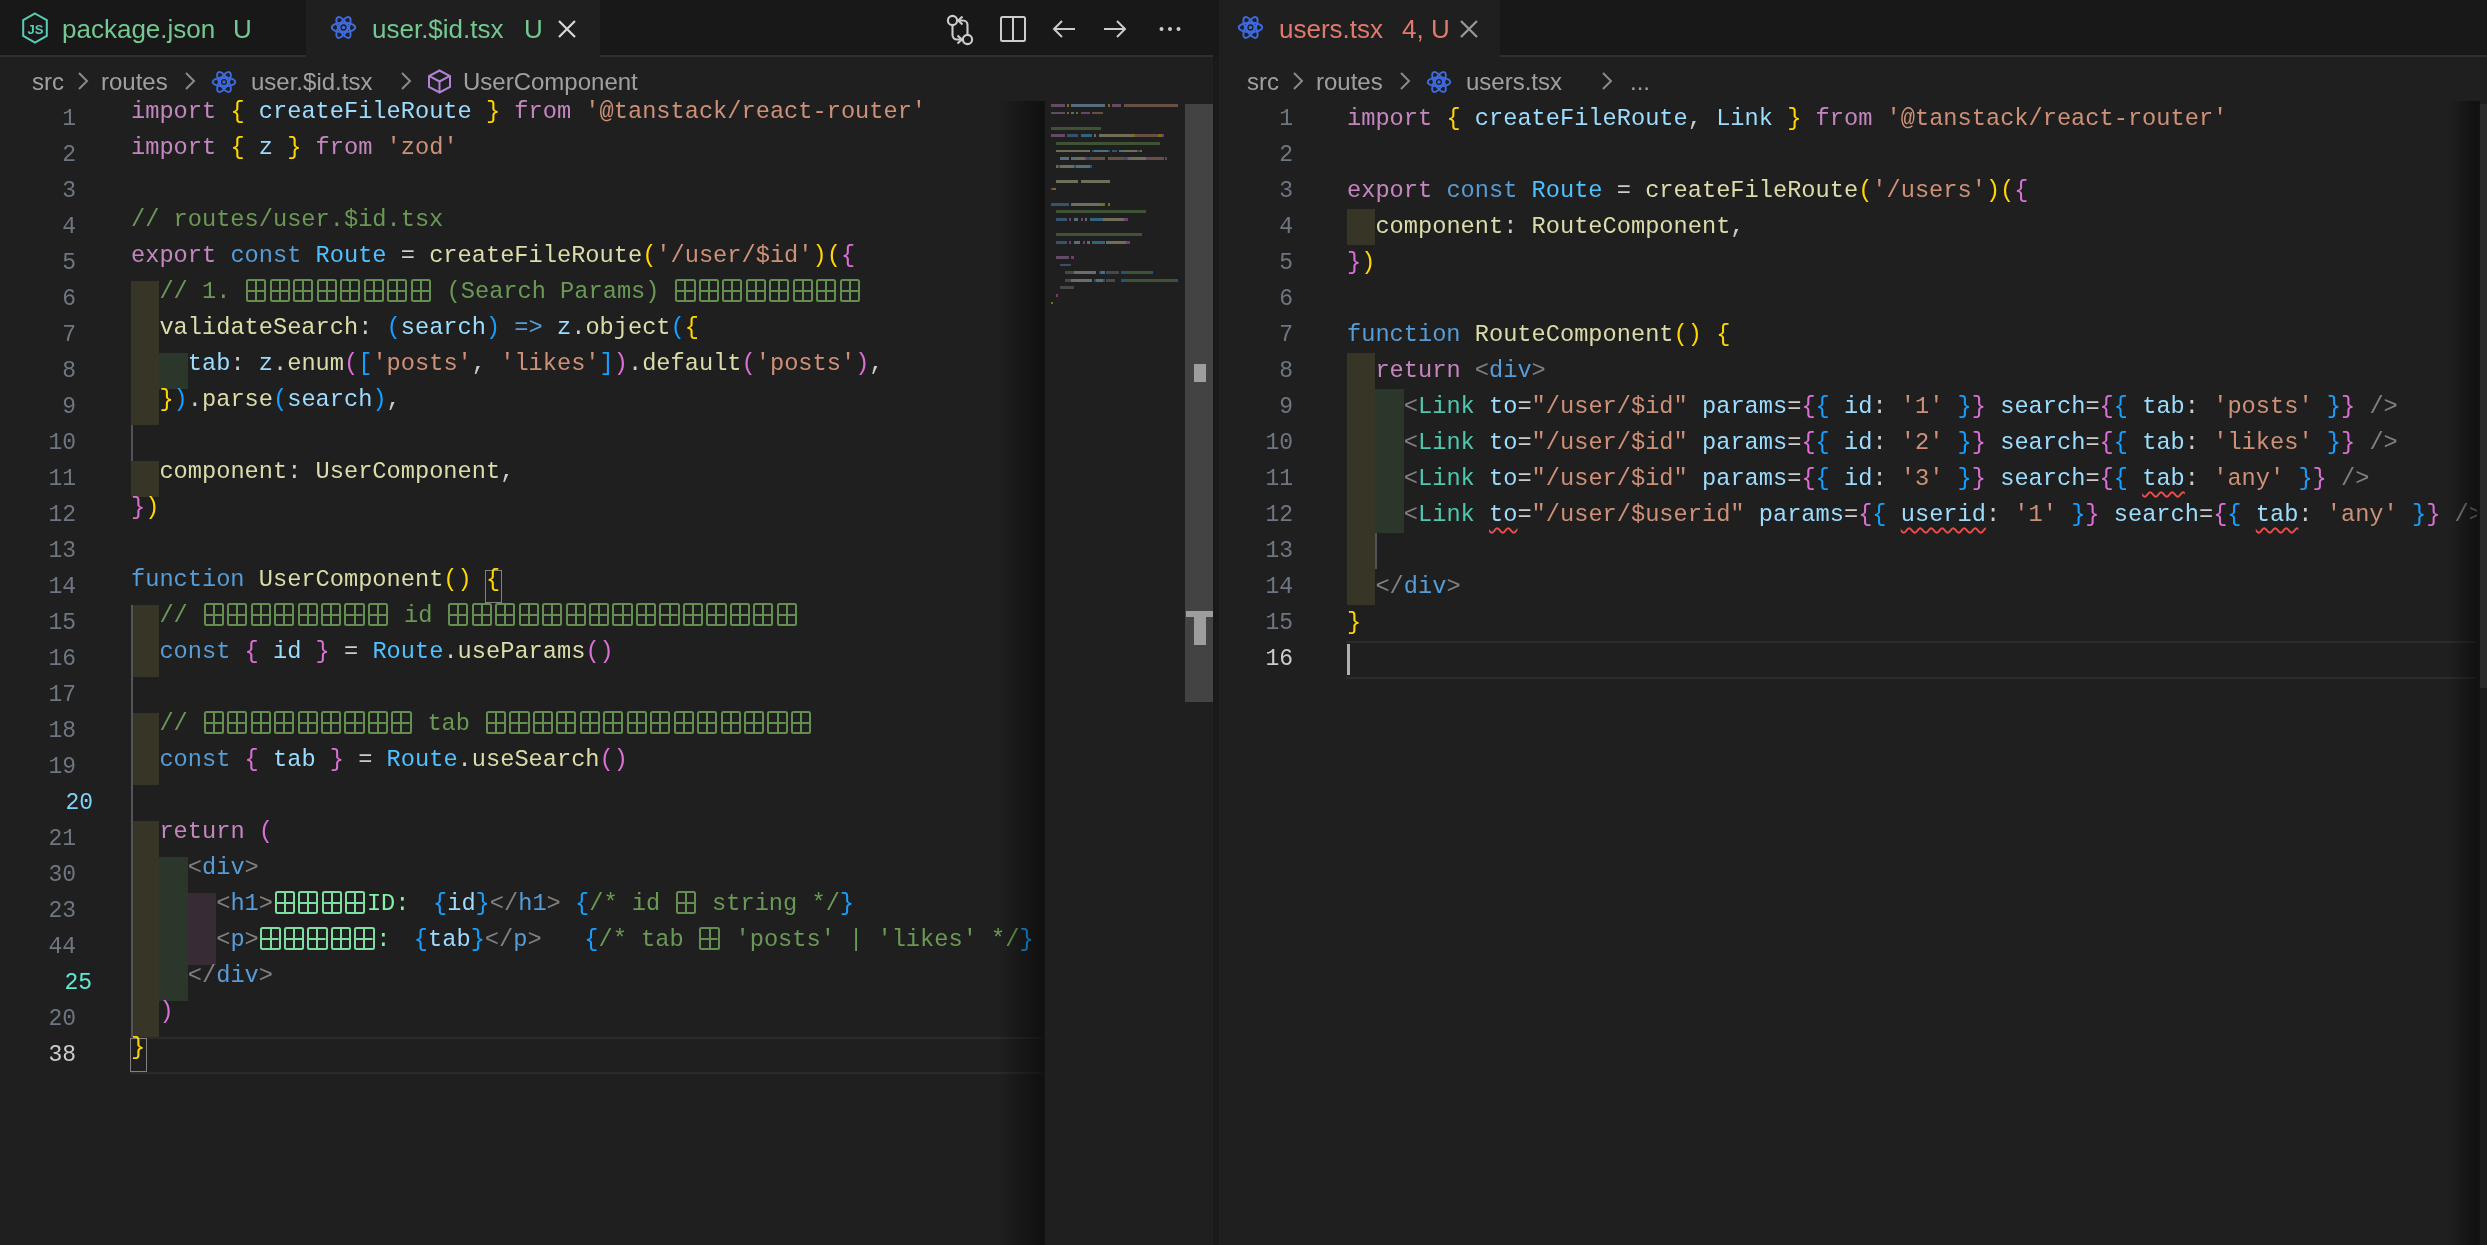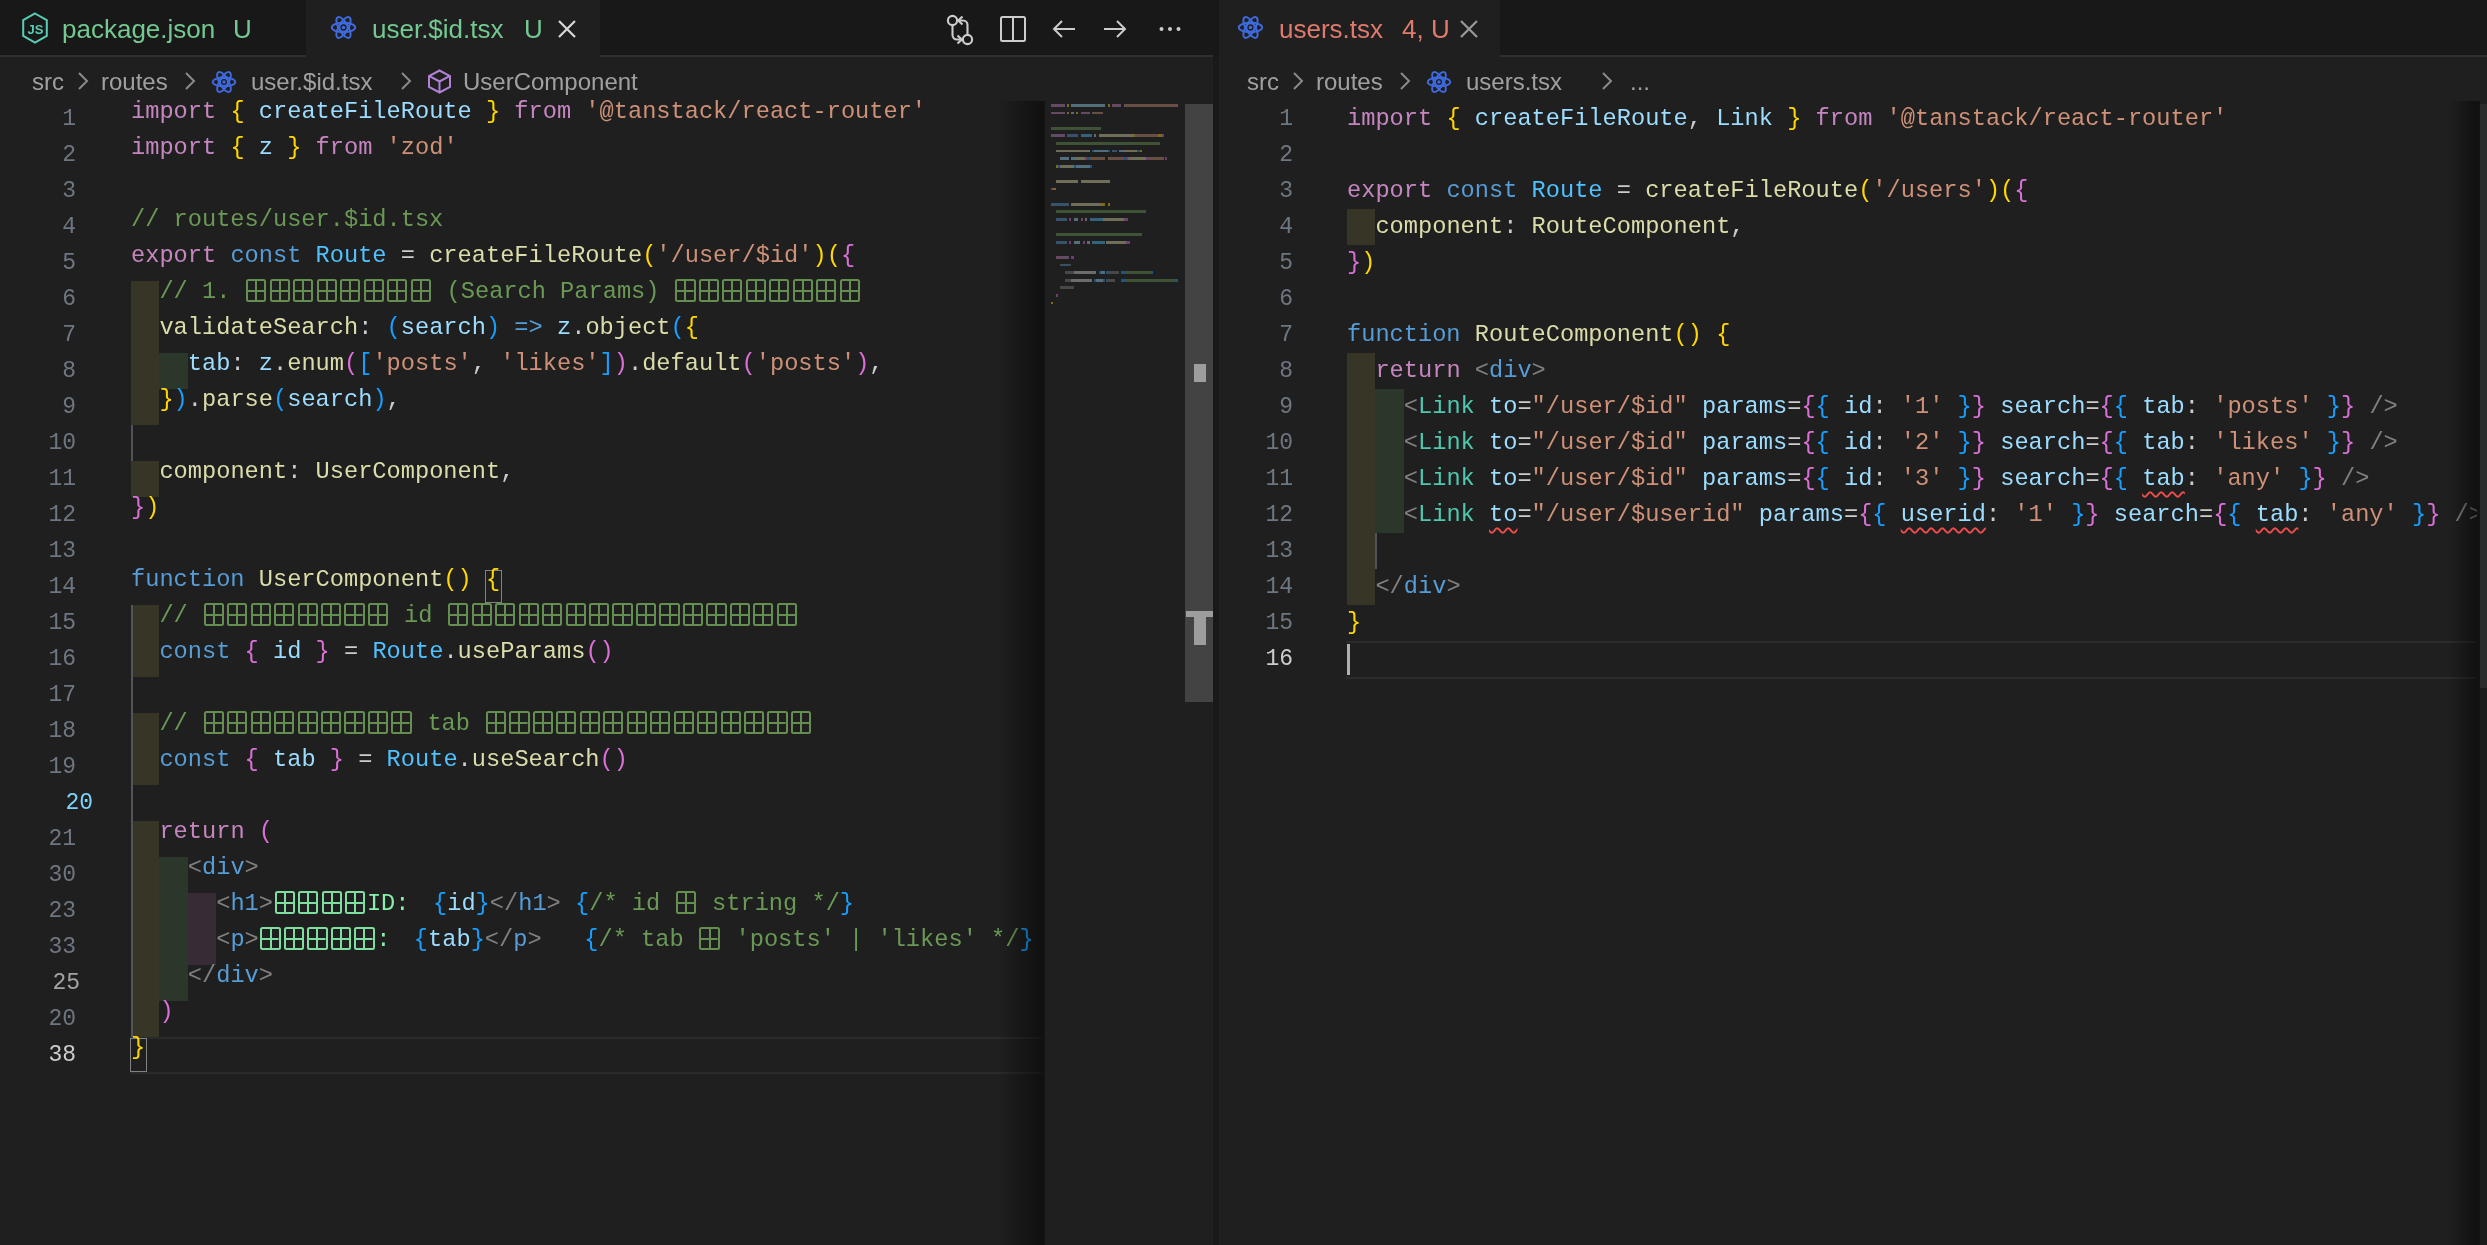--- a/index.html
+++ b/index.html
@@ -167,22 +167,22 @@
 <div class="abs ln" style="left:0;top:569px;width:76px;color:#6e7681">14</div>
 <div class="abs ln" style="left:0;top:605px;width:76px;color:#6e7681">15</div>
 <div class="abs ln" style="left:0;top:641px;width:76px;color:#6e7681">16</div>
 <div class="abs ln" style="left:0;top:677px;width:76px;color:#6e7681">17</div>
 <div class="abs ln" style="left:0;top:713px;width:76px;color:#6e7681">18</div>
 <div class="abs ln" style="left:0;top:749px;width:76px;color:#6e7681">19</div>
 <div class="abs ln" style="left:17px;top:785px;width:76px;color:#7dd3fc">20</div>
 <div class="abs ln" style="left:0;top:821px;width:76px;color:#6e7681">21</div>
 <div class="abs ln" style="left:0;top:857px;width:76px;color:#6e7681">30</div>
 <div class="abs ln" style="left:0;top:893px;width:76px;color:#6e7681">23</div>
-<div class="abs ln" style="left:0;top:929px;width:76px;color:#6e7681">33</div>
-<div class="abs ln" style="left:4px;top:965px;width:76px;color:#a3a3a3">25</div>
+<div class="abs ln" style="left:0;top:929px;width:76px;color:#6e7681">44</div>
+<div class="abs ln" style="left:16px;top:965px;width:76px;color:#5eead4">25</div>
 <div class="abs ln" style="left:0;top:1001px;width:76px;color:#6e7681">20</div>
 <div class="abs ln" style="left:0;top:1037px;width:76px;color:#cccccc">38</div>
 <div class="abs" style="left:0;top:94px;width:1042px;height:1144px;overflow:hidden">
     <div class="mono" style="position:absolute;left:131px;top:0;width:1600px"><div class="line"><span class="k">import</span> <span class="g1">{</span> <span class="v">createFileRoute</span> <span class="g1">}</span> <span class="k">from</span> <span class="s">'@tanstack/react-router'</span></div><div class="line"><span class="k">import</span> <span class="g1">{</span> <span class="v">z</span> <span class="g1">}</span> <span class="k">from</span> <span class="s">'zod'</span></div><div class="line"></div><div class="line"><span class="c">// routes/user.$id.tsx</span></div><div class="line"><span class="k">export</span> <span class="b">const</span> <span class="r">Route</span> <span class="w">=</span> <span class="f">createFileRoute</span><span class="g1">(</span><span class="s">'/user/$id'</span><span class="g1">)(</span><span class="g2">{</span></div><div class="line">  <span class="c">// 1. <span class="j"></span><span class="j"></span><span class="j"></span><span class="j"></span><span class="j"></span><span class="j"></span><span class="j"></span><span class="j"></span> (Search Params) <span class="j"></span><span class="j"></span><span class="j"></span><span class="j"></span><span class="j"></span><span class="j"></span><span class="j"></span><span class="j"></span></span></div><div class="line">  <span class="f">validateSearch</span><span class="w">:</span> <span class="g3">(</span><span class="v">search</span><span class="g3">)</span> <span class="b">=&gt;</span> <span class="v">z</span><span class="w">.</span><span class="f">object</span><span class="g3">(</span><span class="g1">{</span></div><div class="line">    <span class="v">tab</span><span class="w">:</span> <span class="v">z</span><span class="w">.</span><span class="f">enum</span><span class="g2">(</span><span class="g3">[</span><span class="s">'posts'</span><span class="w">,</span> <span class="s">'likes'</span><span class="g3">]</span><span class="g2">)</span><span class="w">.</span><span class="f">default</span><span class="g2">(</span><span class="s">'posts'</span><span class="g2">)</span><span class="w">,</span></div><div class="line">  <span class="g1">}</span><span class="g3">)</span><span class="w">.</span><span class="f">parse</span><span class="g3">(</span><span class="v">search</span><span class="g3">)</span><span class="w">,</span></div><div class="line"></div><div class="line">  <span class="f">component</span><span class="w">:</span> <span class="f">UserComponent</span><span class="w">,</span></div><div class="line"><span class="g2">}</span><span class="g1">)</span></div><div class="line"></div><div class="line"><span class="b">function</span> <span class="f">UserComponent</span><span class="g1">()</span> <span class="g1">{</span></div><div class="line">  <span class="c">// <span class="j"></span><span class="j"></span><span class="j"></span><span class="j"></span><span class="j"></span><span class="j"></span><span class="j"></span><span class="j"></span> id <span class="j"></span></span><span class="c"><span class="j"></span><span class="j"></span><span class="j"></span><span class="j"></span><span class="j"></span><span class="j"></span><span class="j"></span><span class="j"></span><span class="j"></span><span class="j"></span><span class="j"></span><span class="j"></span><span class="j"></span><span class="j"></span></span></div><div class="line">  <span class="b">const</span> <span class="g2">{</span> <span class="v">id</span> <span class="g2">}</span> <span class="w">=</span> <span class="r">Route</span><span class="w">.</span><span class="f">useParams</span><span class="g2">()</span></div><div class="line"></div><div class="line">  <span class="c">// <span class="j"></span><span class="j"></span><span class="j"></span><span class="j"></span><span class="j"></span><span class="j"></span><span class="j"></span><span class="j"></span><span class="j"></span> tab <span class="j"></span></span><span class="c"><span class="j"></span><span class="j"></span><span class="j"></span><span class="j"></span><span class="j"></span><span class="j"></span><span class="j"></span><span class="j"></span><span class="j"></span><span class="j"></span><span class="j"></span><span class="j"></span><span class="j"></span></span></div><div class="line">  <span class="b">const</span> <span class="g2">{</span> <span class="v">tab</span> <span class="g2">}</span> <span class="w">=</span> <span class="r">Route</span><span class="w">.</span><span class="f">useSearch</span><span class="g2">()</span></div><div class="line"></div><div class="line">  <span class="k">return</span> <span class="g2">(</span></div><div class="line">    <span class="a">&lt;</span><span class="b">div</span><span class="a">&gt;</span></div><div class="line">      <span class="a">&lt;</span><span class="b">h1</span><span class="a">&gt;</span><span class="x"><span class="j"></span><span class="j"></span><span class="j"></span><span class="j"></span>ID<span class="fw">:</span> </span><span class="g3">{</span><span class="v">id</span><span class="g3">}</span><span class="a">&lt;/</span><span class="b">h1</span><span class="a">&gt;</span> <span class="g3">{</span><span class="c">/* id <span class="j"></span> string */</span><span class="g3">}</span></div><div class="line">      <span class="a">&lt;</span><span class="b">p</span><span class="a">&gt;</span><span class="x"><span class="j"></span><span class="j"></span><span class="j"></span><span class="j"></span><span class="j"></span><span class="fw">:</span> </span><span class="g3">{</span><span class="v">tab</span><span class="g3">}</span><span class="a">&lt;/</span><span class="b">p</span><span class="a">&gt;</span>   <span class="g3">{</span><span class="c">/* tab <span class="j"></span> 'posts' | 'likes' */</span><span class="g3">}</span></div><div class="line">    <span class="a">&lt;/</span><span class="b">div</span><span class="a">&gt;</span></div><div class="line">  <span class="g2">)</span></div><div class="line"><span class="g1">}</span></div></div>
   </div>
 <div class="abs" style="left:998px;top:101px;width:44px;height:1144px;background:linear-gradient(to right,rgba(0,0,0,0),rgba(0,0,0,0.5))"></div>
 <div class="abs" style="left:1041.5px;top:101px;width:3px;height:1144px;background:#121212"></div>
 <div class="abs" style="left:1051.0px;top:104.0px;width:13.6px;height:2.9px;background:#C586C0;opacity:.42"></div>
 <div class="abs" style="left:1066.9px;top:104.0px;width:2.3px;height:2.9px;background:#FFD700;opacity:.42"></div>
 <div class="abs" style="left:1071.4px;top:104.0px;width:34.0px;height:2.9px;background:#9CDCFE;opacity:.42"></div>

